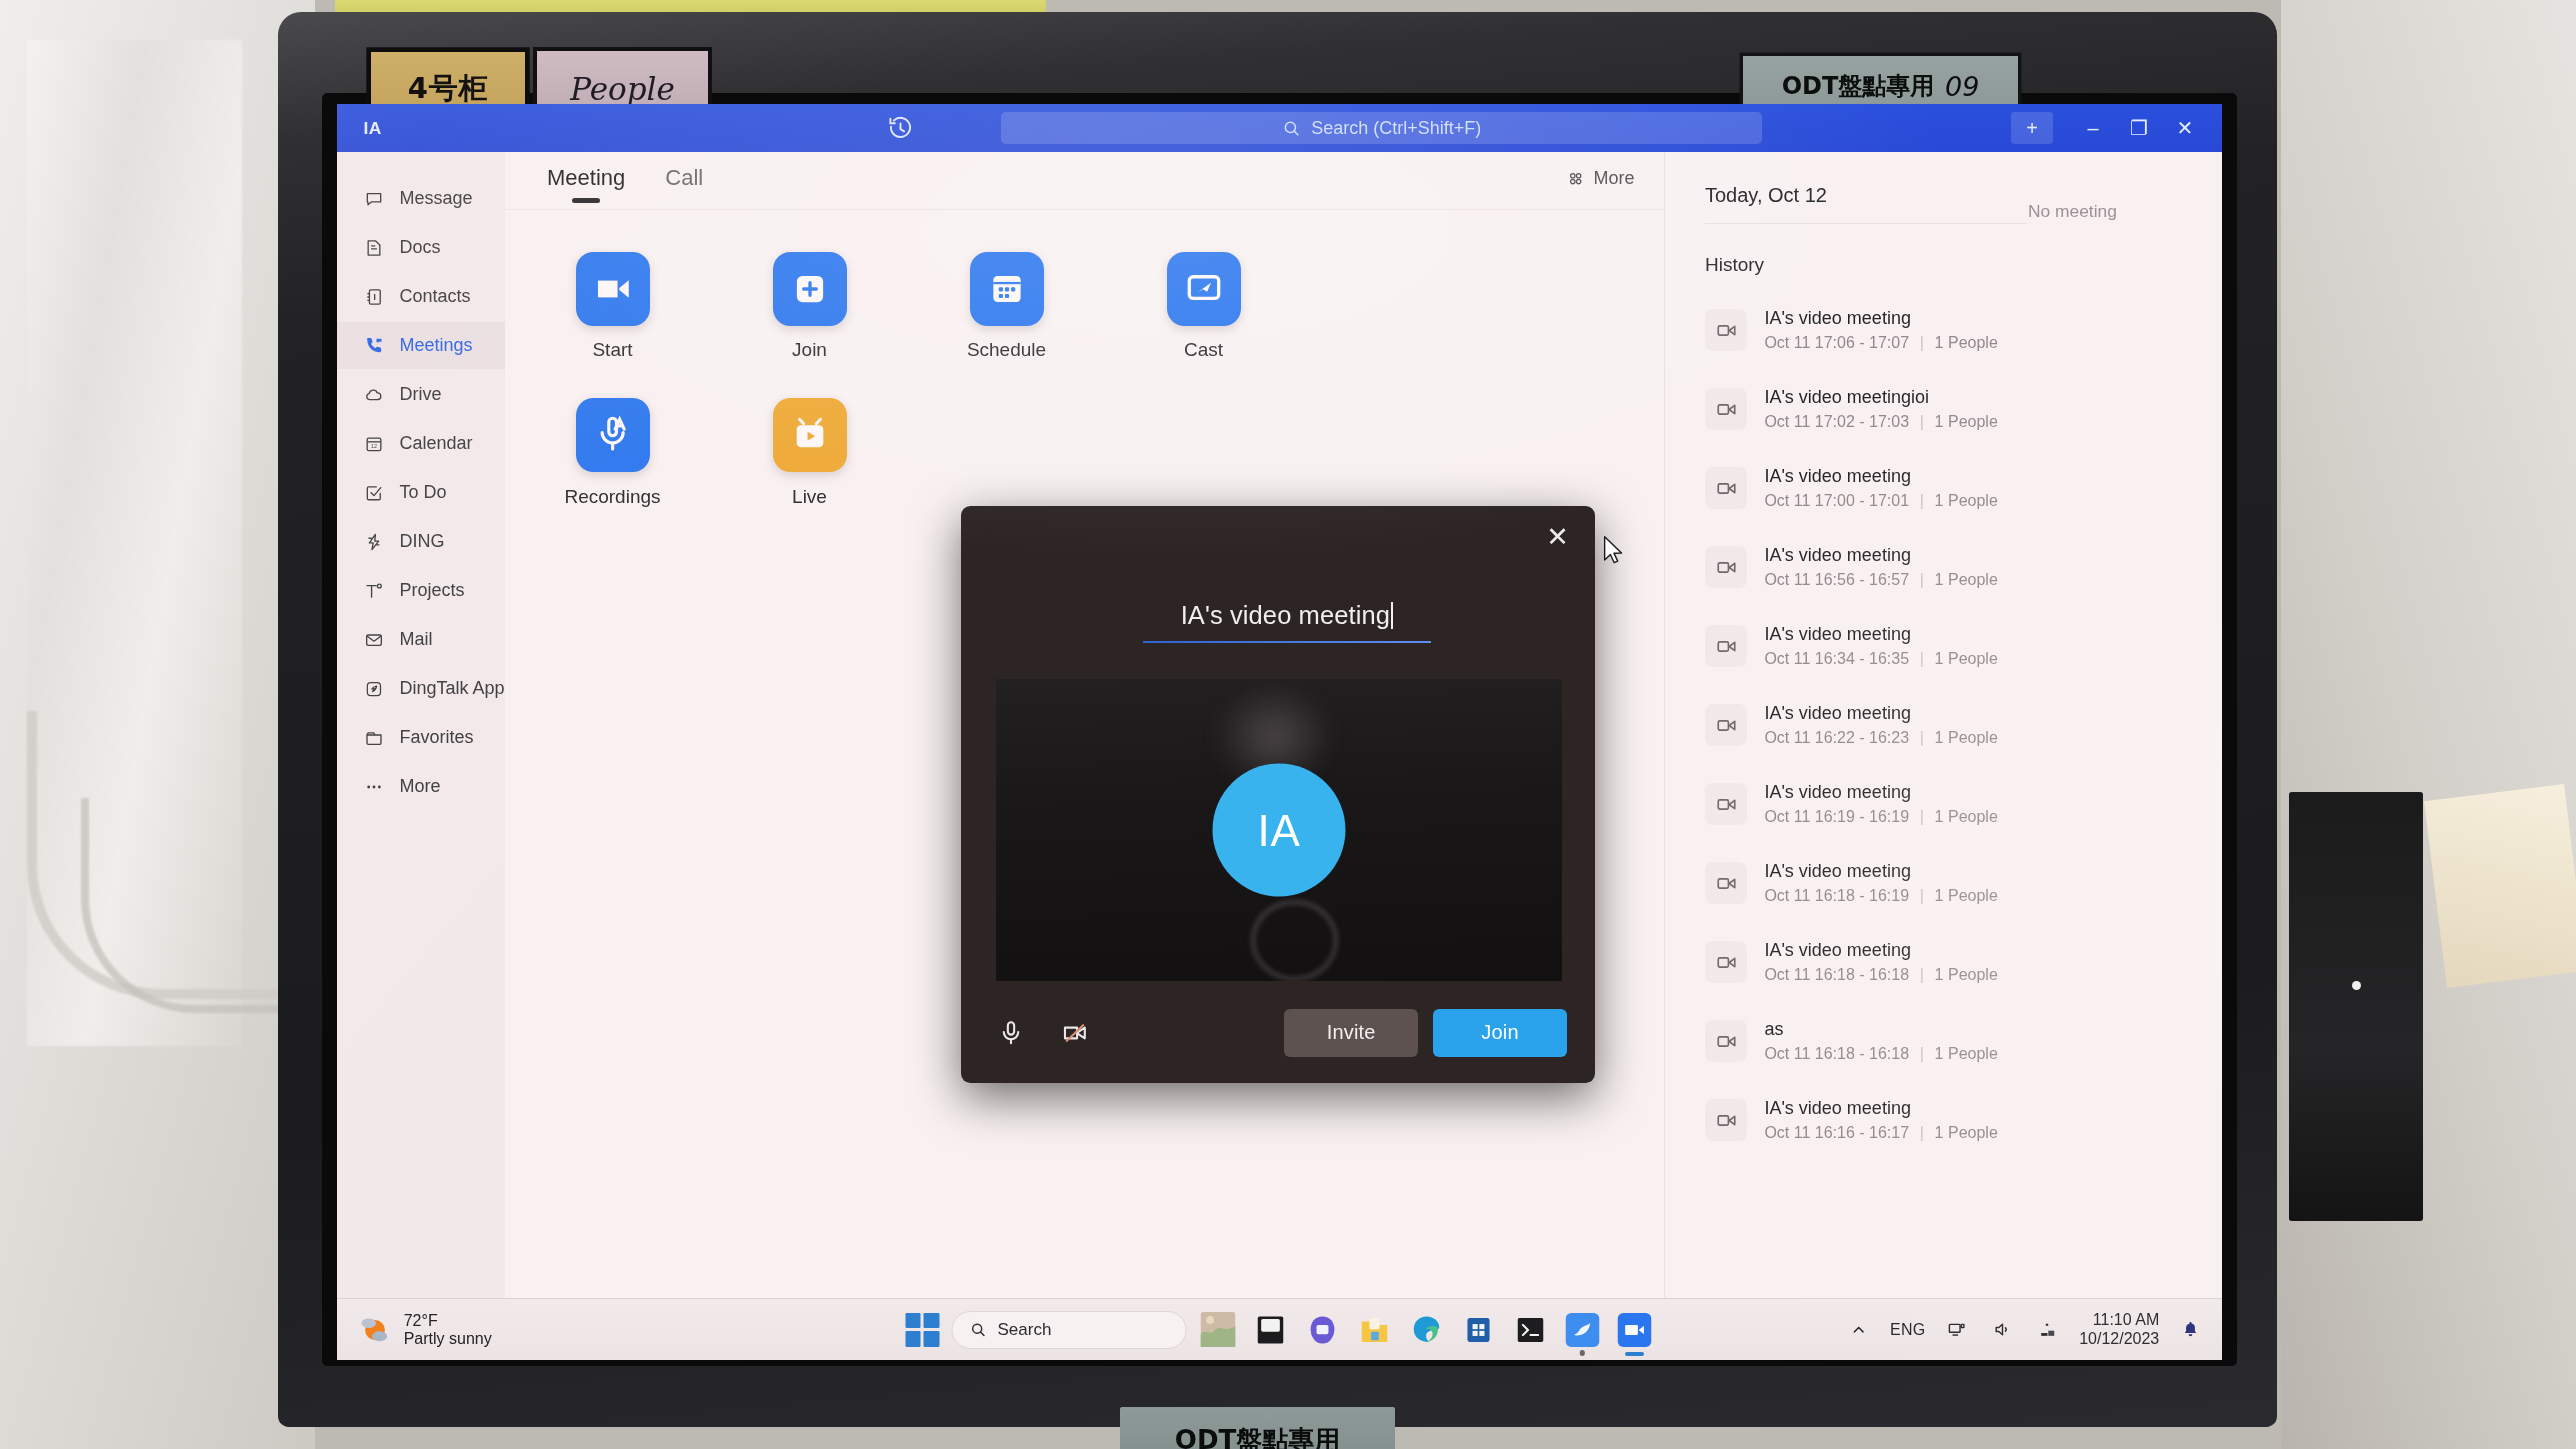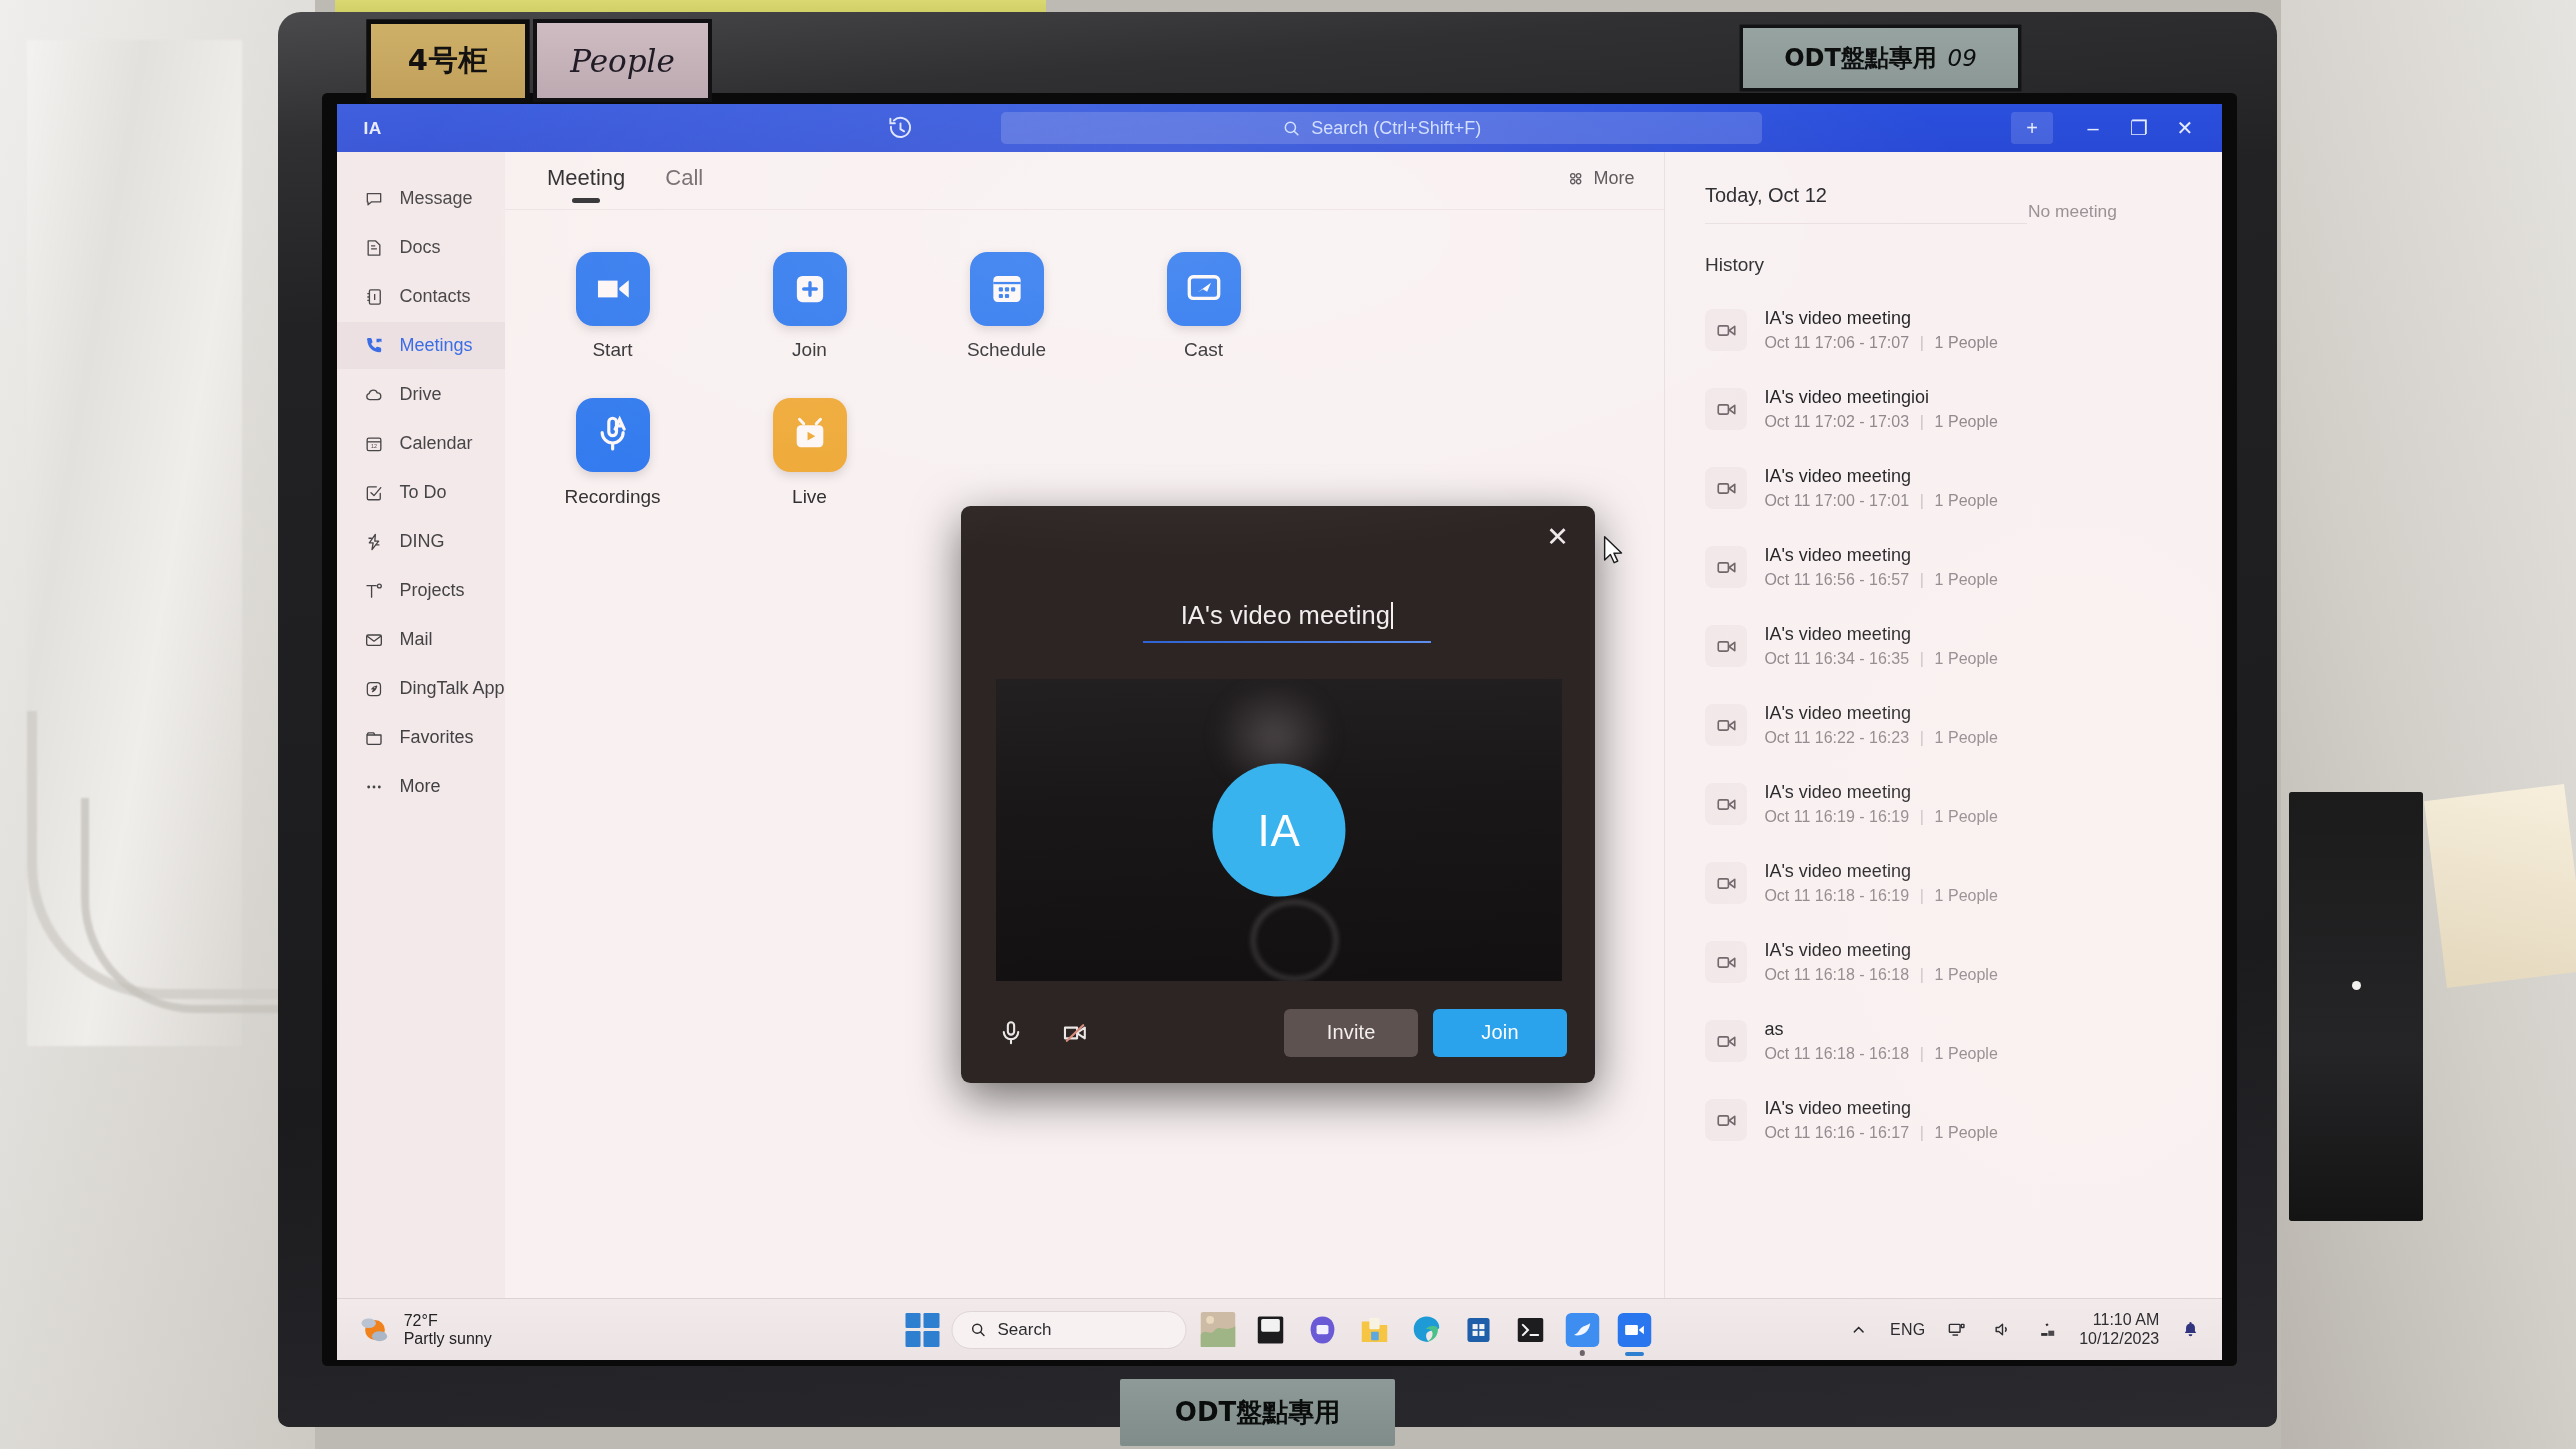--- a/index.html
+++ b/index.html
@@ -52,21 +52,21 @@
     position: absolute; right: 0px; top: 792px; width: 141px; height: 188px;
     background: linear-gradient(200deg, #f7efdd, #e4d8bd);
     transform: rotate(-7deg);
   }
   #top-yellow {
     position: absolute; left: 335px; top: 0px; width: 711px; height: 23px;
     background: linear-gradient(180deg, #d9d871, #c9c95e);
   }
 
   
-  .sticker { position: absolute; display: flex; align-items: center; justify-content: center; }
+  .sticker { position: absolute; display: flex; align-items: center; justify-content: center; margin-top: 28px; }
   #label-cabinet {
     left: 371px; top: 24px; width: 154px; height: 74px;
     background: linear-gradient(180deg,#cfb069,#c0a05a);
     color: #141210; font-size: 29px; font-weight: 700;
     font-family: "DejaVu Sans", sans-serif; letter-spacing: 0.7px;
     box-shadow: 0 0 0 4.7px #0d0d0e;
   }
   #label-catania {
     left: 537px; top: 23px; width: 171px; height: 75px;
     background: linear-gradient(180deg,#cfbcc2,#bda9b1);
@@ -74,21 +74,21 @@
     font-family: "DejaVu Serif", serif; font-style: italic;
     box-shadow: 0 0 0 4px #111012;
   }
   #label-odt-top {
     left: 1743px; top: 28px; width: 275px; height: 60px;
     background: linear-gradient(180deg,#96a3a0,#8b9895);
     color: #0d0f0f; font-size: 24px; font-weight: 700;
     font-family: "DejaVu Sans", sans-serif; gap: 10.7px;
     box-shadow: 0 0 0 3.4px #121314;
   }
-  #label-odt-top .num { font-style: italic; font-weight: 500; font-size: 23px; }
+  #label-odt-top .num { font-style: italic; font-weight: 500; font-size: 27px; }
   #label-odt-bottom {
     left: 1120px; top: 1379px; width: 275px; height: 67px;
     background: linear-gradient(180deg,#8d9a97,#7f8c89);
     color: #0b0d0d; font-size: 26px; font-weight: 700;
     font-family: "DejaVu Sans", sans-serif;
     border-radius: 2px;
   }
 
   
   #laptop-body {

